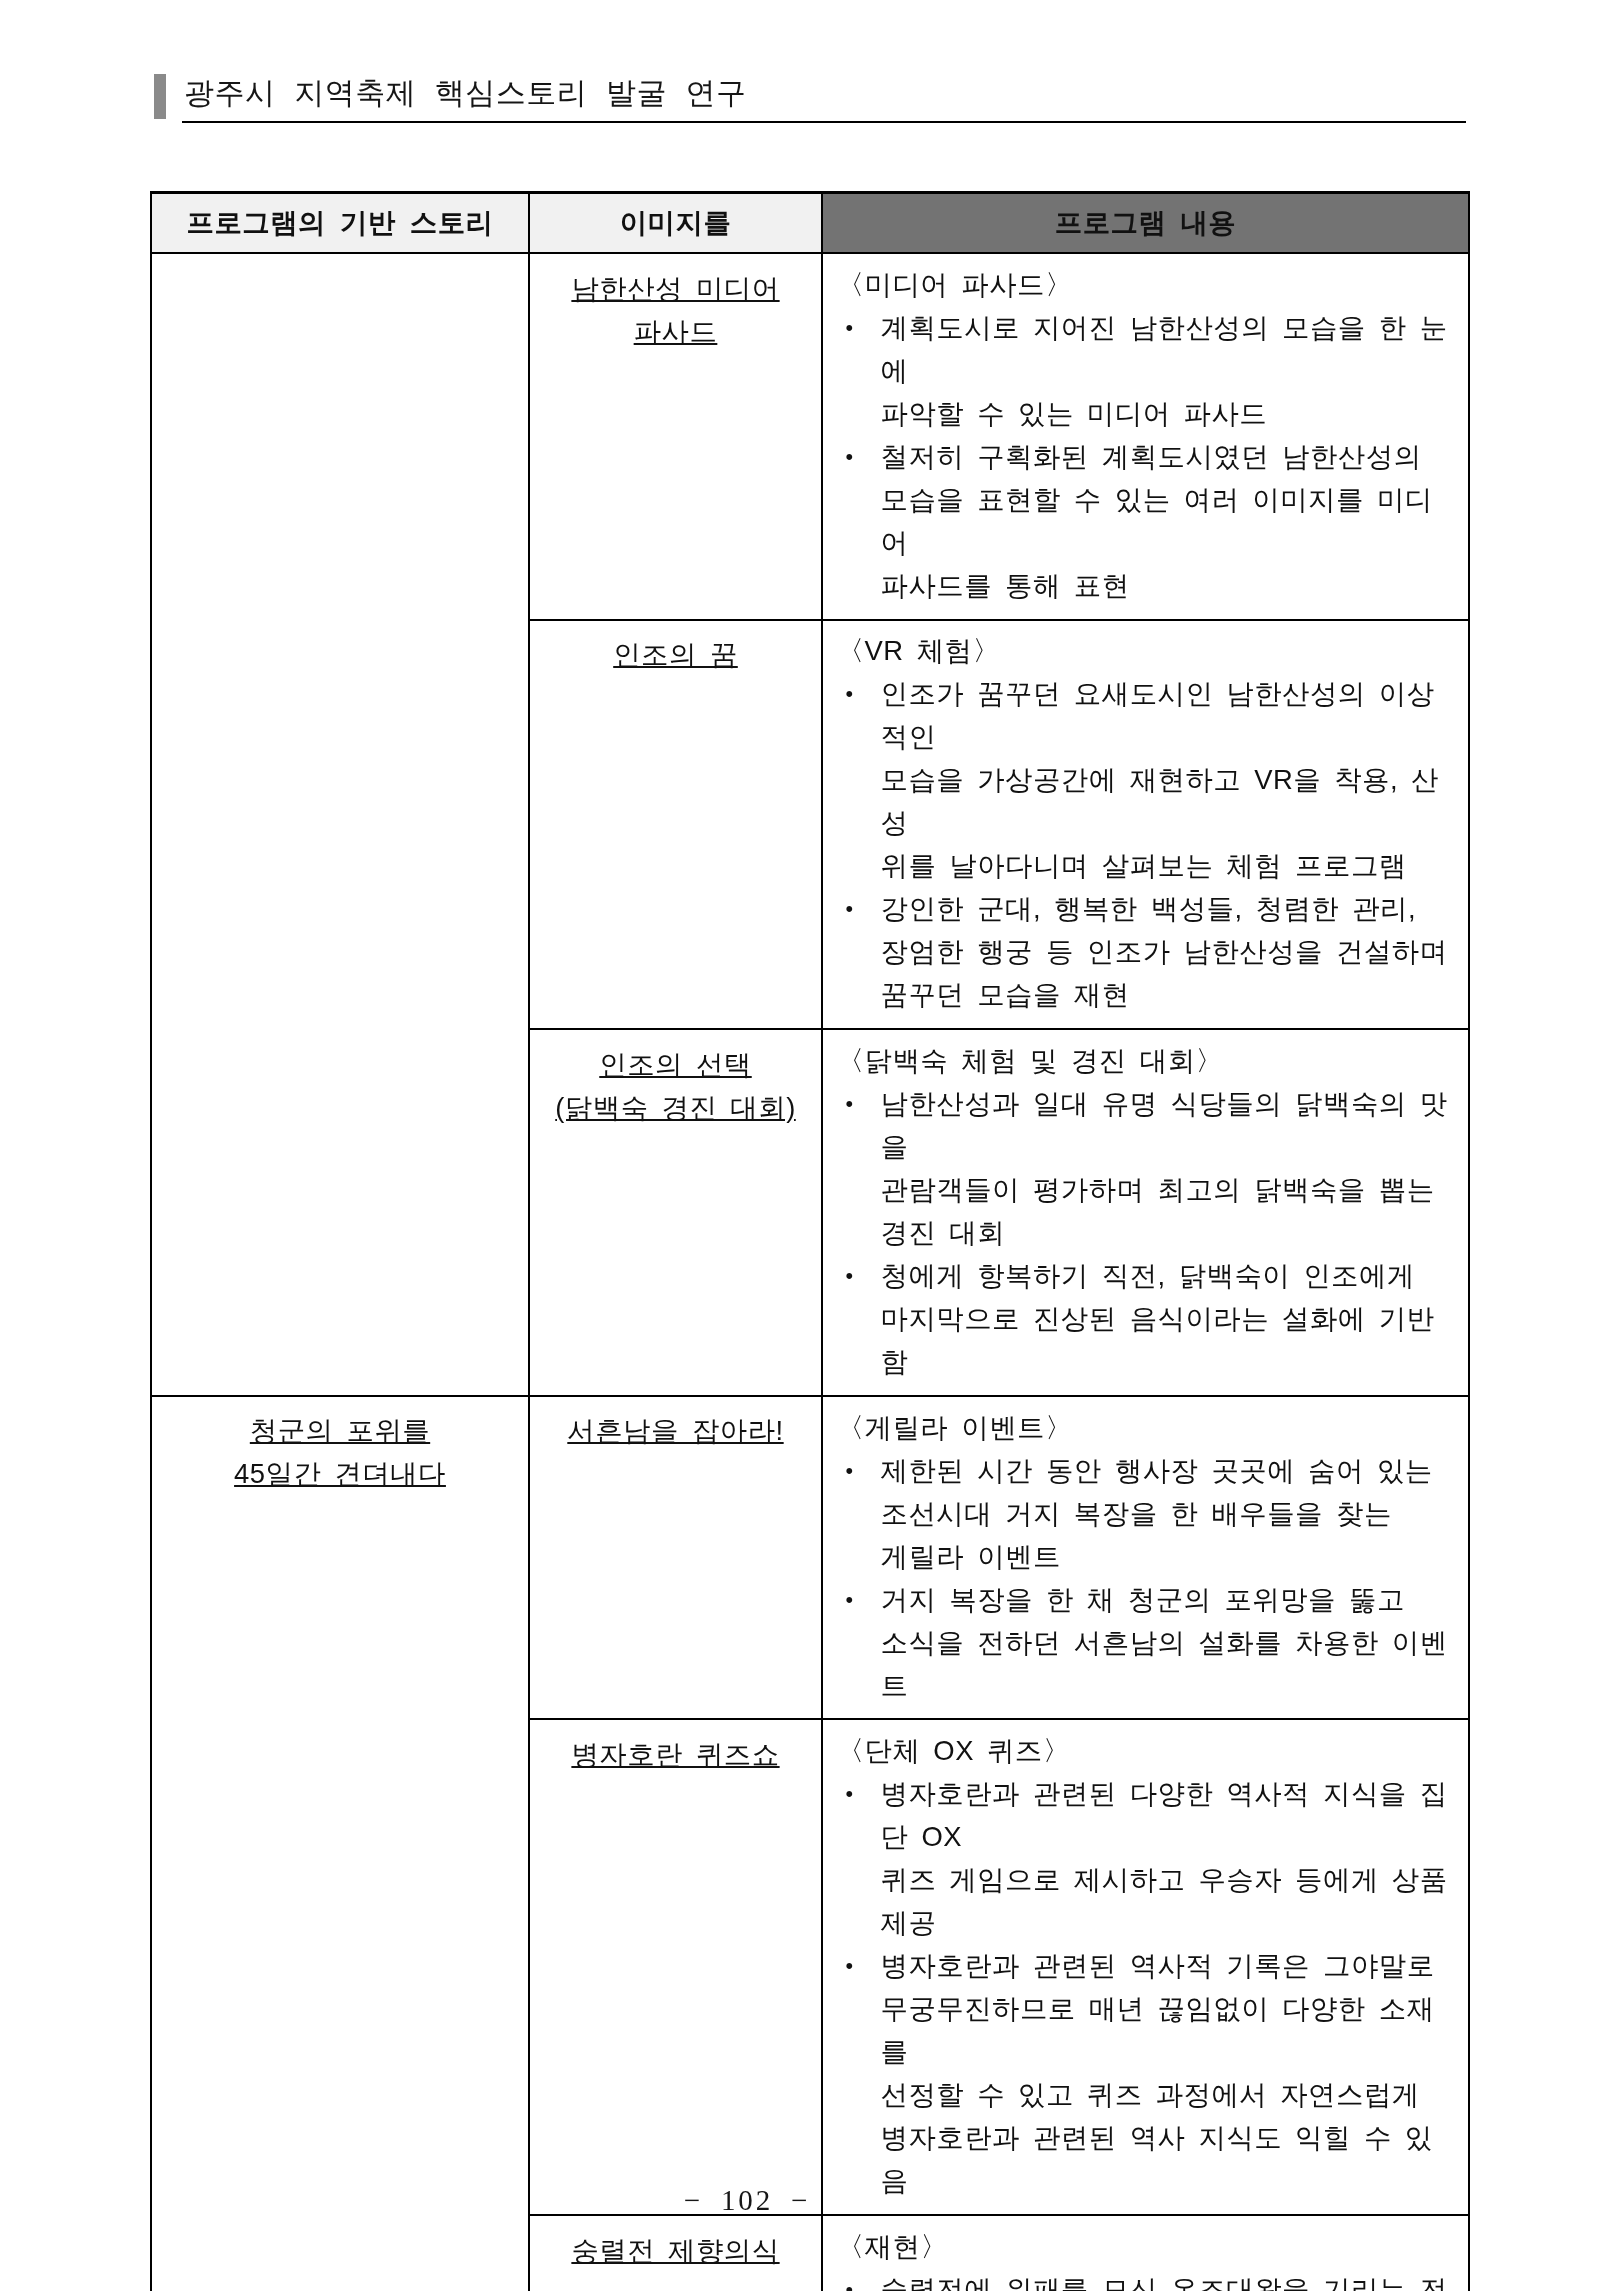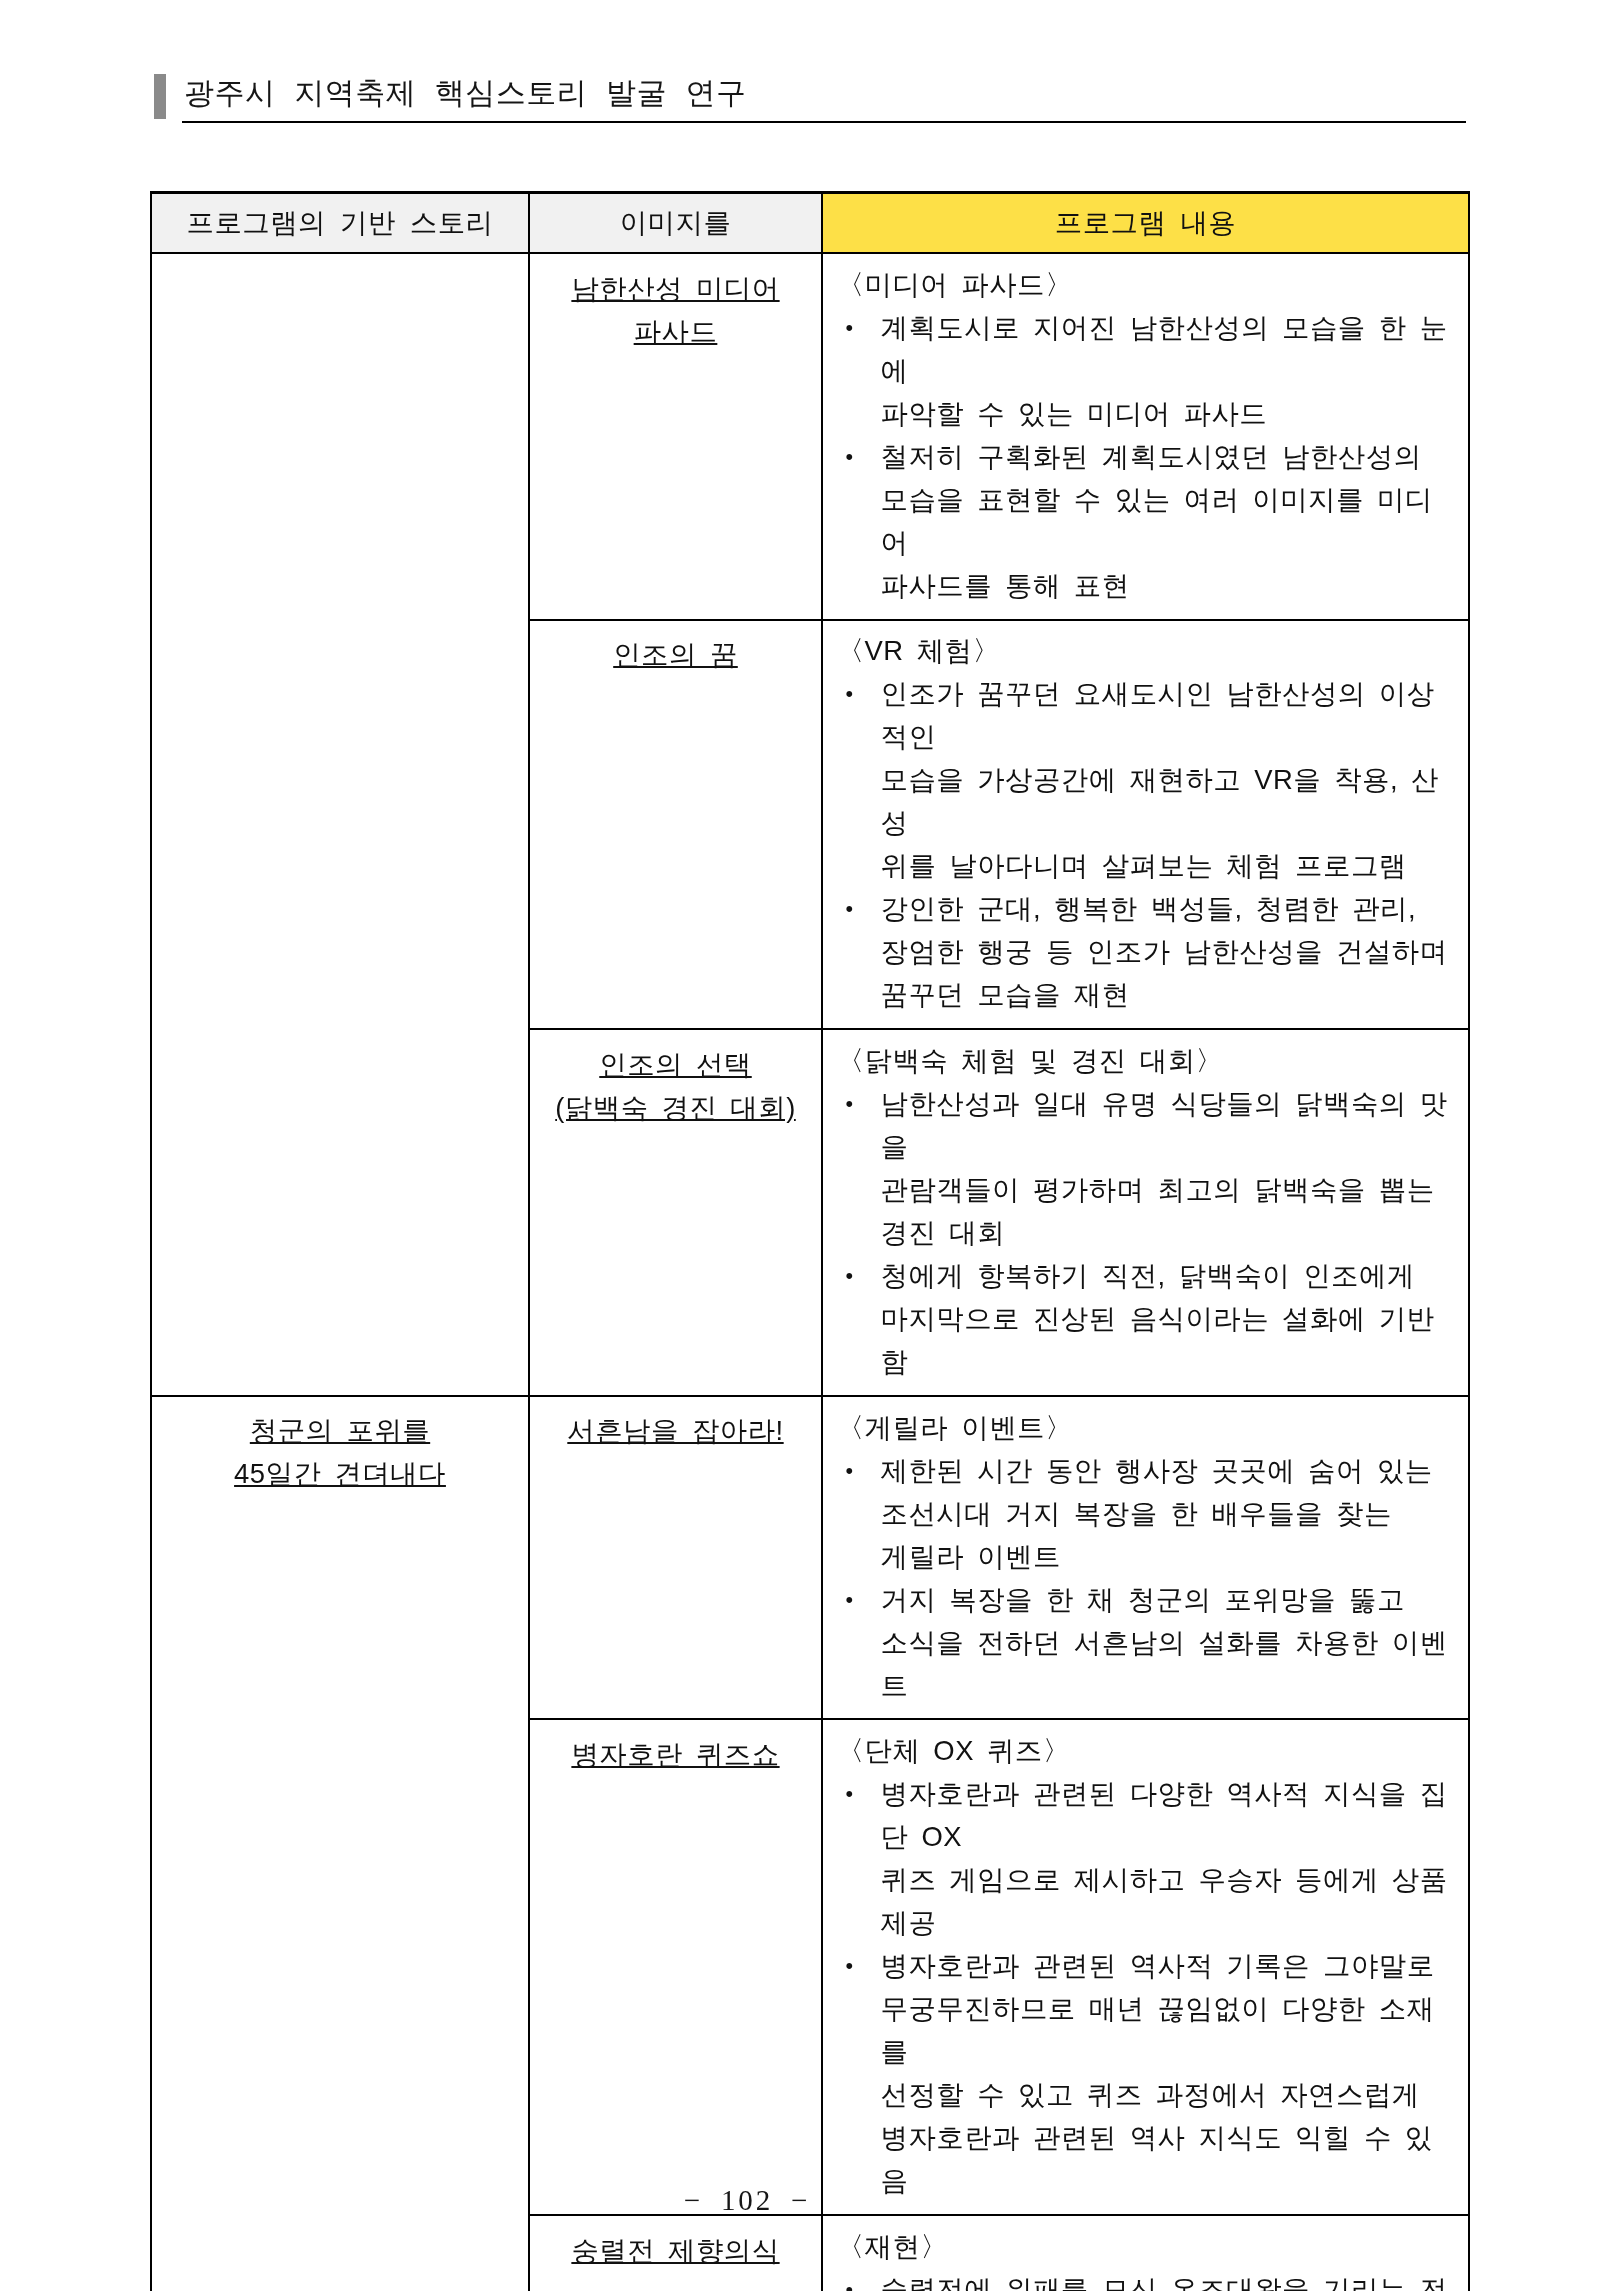--- a/index.html
+++ b/index.html
@@ -51,21 +51,21 @@
     border-right: 2.9px solid #000;
   }
   .program-table th,
   .program-table td {
     border: 2px solid #000;
   }
   .program-table thead th {
     height: 56px;
     background: #f1f1f1;
     font-size: 27.4px;
-    font-weight: normal;
+    font-weight: bold;
     text-align: center;
     vertical-align: middle;
     word-spacing: 5.9px;
     letter-spacing: 0.5px;
   }
   .program-table tr.section-start td { border-top: 2.9px solid #000; }
 
   td.base-cell, td.name-cell {
     vertical-align: top;
     text-align: center;
@@ -121,21 +121,21 @@
   <table class="program-table">
     <colgroup>
       <col style="width:378px">
       <col style="width:293px">
       <col style="width:647px">
     </colgroup>
     <thead>
       <tr>
         <th style="background: rgb(241, 241, 241);">프로그램의 기반 스토리</th>
         <th style="background: rgb(241, 241, 241);">이미지를</th>
-        <th style="background: #fde047;">프로그램 내용</th>
+        <th style="background: #737373;">프로그램 내용</th>
       </tr>
     </thead>
     <tbody id="table-body">
         <tr>
           <td class="base-cell" rowspan="3"></td>
           <td class="name-cell">남한산성 미디어
 파사드</td>
           <td class="content-cell">
             <div class="type-heading">〈미디어 파사드〉</div>
             <div class="bullet-item">

